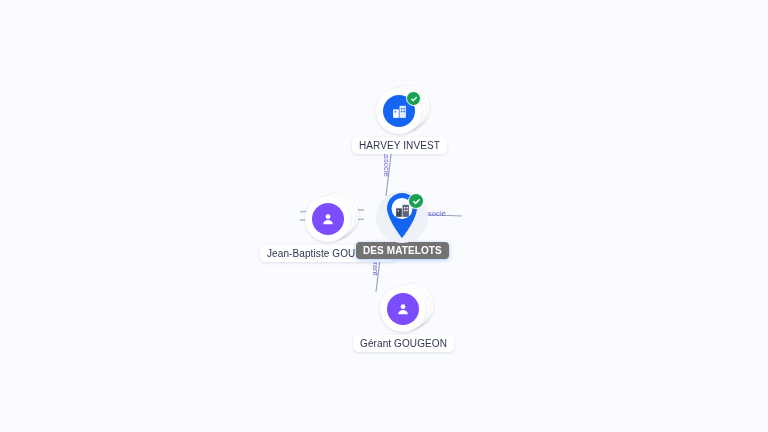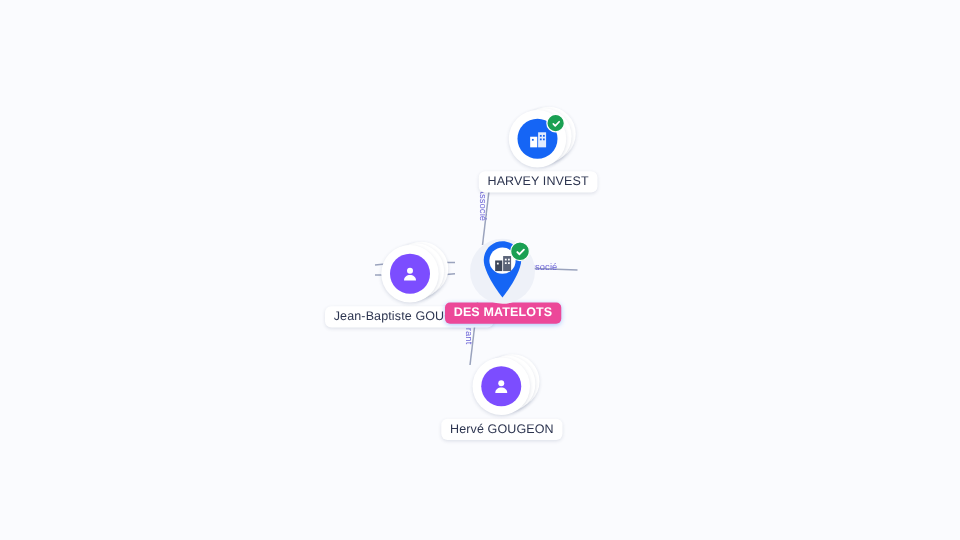--- a/index.html
+++ b/index.html
@@ -88,21 +88,21 @@
     background: #ffffff;
     border-radius: 5px;
     padding: 3px 7px;
     font-size: 10px;
     color: #2d3550;
     white-space: nowrap;
     box-shadow: 0 1px 3px rgba(40,55,100,0.14);
     letter-spacing: .1px;
   }
   .node-label.primary {
-    background: #ec4899;
+    background: #737373;
     color: #ffffff;
     font-weight: bold;
     border-radius: 4px;
     box-shadow: 0 1px 4px rgba(21,101,245,0.35);
   }
 
   
   .pin-wrap {
     position: relative;
     width: 56px;
@@ -212,21 +212,21 @@
 
   <div class="edge-label" style="left:319px; top:215px;">
     <span>Associé</span>
     <span class="arrow right"></span>
   </div>
 
   <div class="edge-label vertical" style="left:371px; top:252px;">
     <span>Gérant</span>
   </div>
 
-  <div class="node" style="left:352px; top:88px;margin-left:31px;">
+  <div class="node" style="left:352px; top:88px;">
     <div class="stack">
       <div class="card c3"></div>
       <div class="card c2"></div>
       <div class="card c1"></div>
       <div class="avatar company">
         <svg width="17" height="17" viewBox="0 0 24 24">
           <rect x="3" y="9" width="8" height="12" fill="#ffffff"></rect>
           <rect x="12" y="4" width="9" height="17" fill="#ffffff" opacity="0.88"></rect>
           <rect x="5" y="11.5" width="2" height="2" fill="#1565f5"></rect>
           <rect x="14" y="7" width="2" height="2" fill="#1565f5"></rect>
@@ -265,21 +265,21 @@
       <div class="card c3"></div>
       <div class="card c2"></div>
       <div class="card c1"></div>
       <div class="avatar person">
         <svg width="16" height="16" viewBox="0 0 24 24">
           <circle cx="12" cy="8.5" r="3.6" fill="#ffffff"></circle>
           <path d="M4.8 20c0-4 3.4-6.4 7.2-6.4s7.2 2.4 7.2 6.4z" fill="#ffffff"></path>
         </svg>
       </div>
     </div>
-    <div class="node-label">Hervé GOUGEON</div>
+    <div class="node-label">Gérant GOUGEON</div>
   </div>
 
   <div class="node" style="left:356px; top:190px;">
     <div class="pin-wrap">
       <div class="pin-halo"></div>
       <svg class="pin" viewBox="0 0 36 48">
         <path d="M18 1C9.7 1 3 7.7 3 16c0 10.5 13.2 28 15 30 1.8-2 15-19.5 15-30C33 7.7 26.3 1 18 1z" fill="#1565f5"></path>
         <circle cx="18" cy="16.5" r="10.5" fill="#ffffff"></circle>
       </svg>
       <div class="pin-inner-icon">

